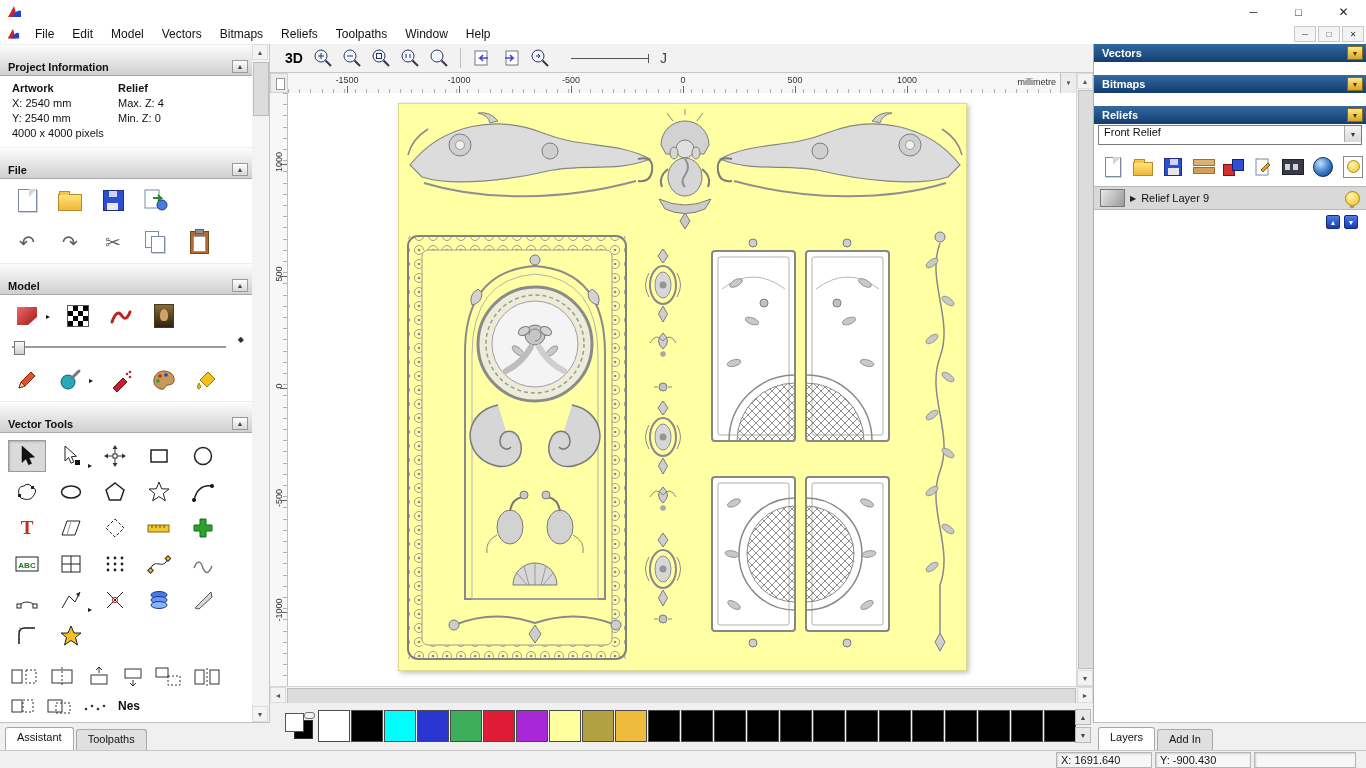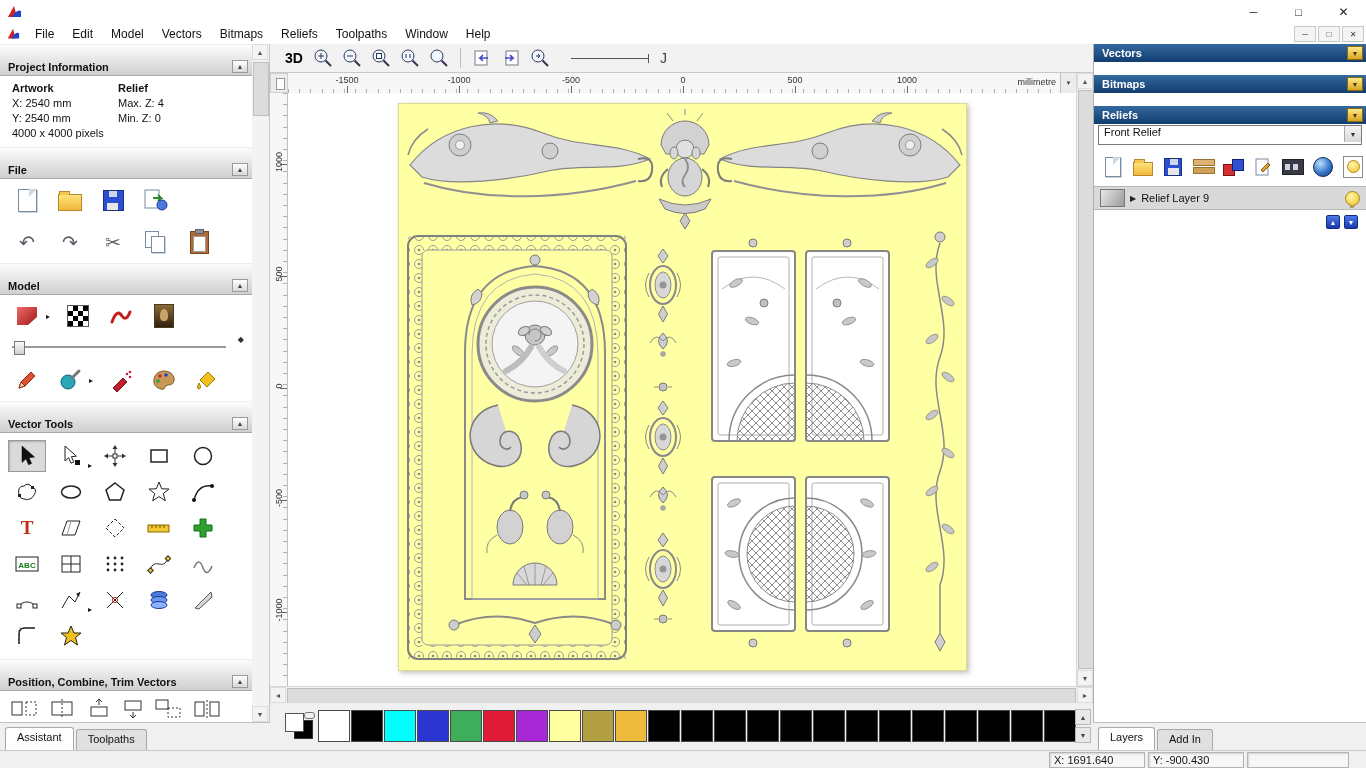--- a/index.html
+++ b/index.html
@@ -190,21 +190,21 @@
   .tabstrip{position:absolute;top:722px;height:28px;background:#f0f0f0;border-top:1px solid #c0c0c0;
             display:flex;align-items:flex-end;padding-left:5px;box-sizing:border-box;}
   #left-tabs{left:0;width:270px;}
   #right-tabs{left:1093px;width:273px;}
   .tab{height:21px;padding:3px 11px 0 11px;border:1px solid #a8a8a8;border-bottom:none;
        border-radius:3px 3px 0 0;background:#e0e0e0;font-size:11px;margin-right:2px;box-sizing:border-box;}
   .tab.active{background:#ffffff;height:23px;text-align:right;}
 
   
   #statusbar{position:absolute;left:0;top:750px;width:1366px;height:18px;background:#f0f0f0;border-top:1px solid #c8c8c8;
-             display:flex;align-items:center;justify-content:flex-end;gap:3px;padding-right:17px;box-sizing:border-box;}
+             display:flex;align-items:center;justify-content:flex-end;gap:3px;padding-right:10px;box-sizing:border-box;}
   .status-box{width:86px;height:14px;border:1px solid #b5b5b5;box-shadow:inset 1px 1px 2px rgba(0,0,0,.15);
               font-size:11px;padding:0 4px;background:#f7f7f7;line-height:14px;}
   .status-box.empty{width:92px;}
 </style>
 </head>
 <body>
 
 <div id="titlebar">
   <svg class="app-icon" viewBox="0 0 16 16">
     <path d="M2,13 L8,2 L11,13 Z" fill="#cc2222"></path>
@@ -560,27 +560,20 @@
     <button class="vcell">
       <svg width="24" height="24" viewBox="0 0 24 24">
         <polygon points="12,2 15,9 22,9 16.5,13.5 18.5,21 12,16.5 5.5,21 7.5,13.5 2,9 9,9" fill="#f2c11e" stroke="#222"></polygon>
       </svg>
     </button>
     <span></span>
       <span></span>
       <span></span>
   </div>
 
-  <div class="sec-h">
-    <span>Position, Combine, Trim Vectors</span>
-      <span class="sp"></span>
-    <button class="col-btn">
-        <span>▲</span>
-      </button>
-  </div>
   <div class="prow">
     <button>
       <svg width="30" height="22" viewBox="0 0 30 22">
         <rect x="2" y="4" width="10" height="13" fill="none" stroke="#333"></rect>
           <rect x="16" y="4" width="10" height="13" fill="none" stroke="#333" stroke-dasharray="2,2"></rect>
       </svg>
     </button>
     <button>
       <svg width="30" height="22" viewBox="0 0 30 22">
         <rect x="4" y="4" width="20" height="13" fill="none" stroke="#333"></rect>

